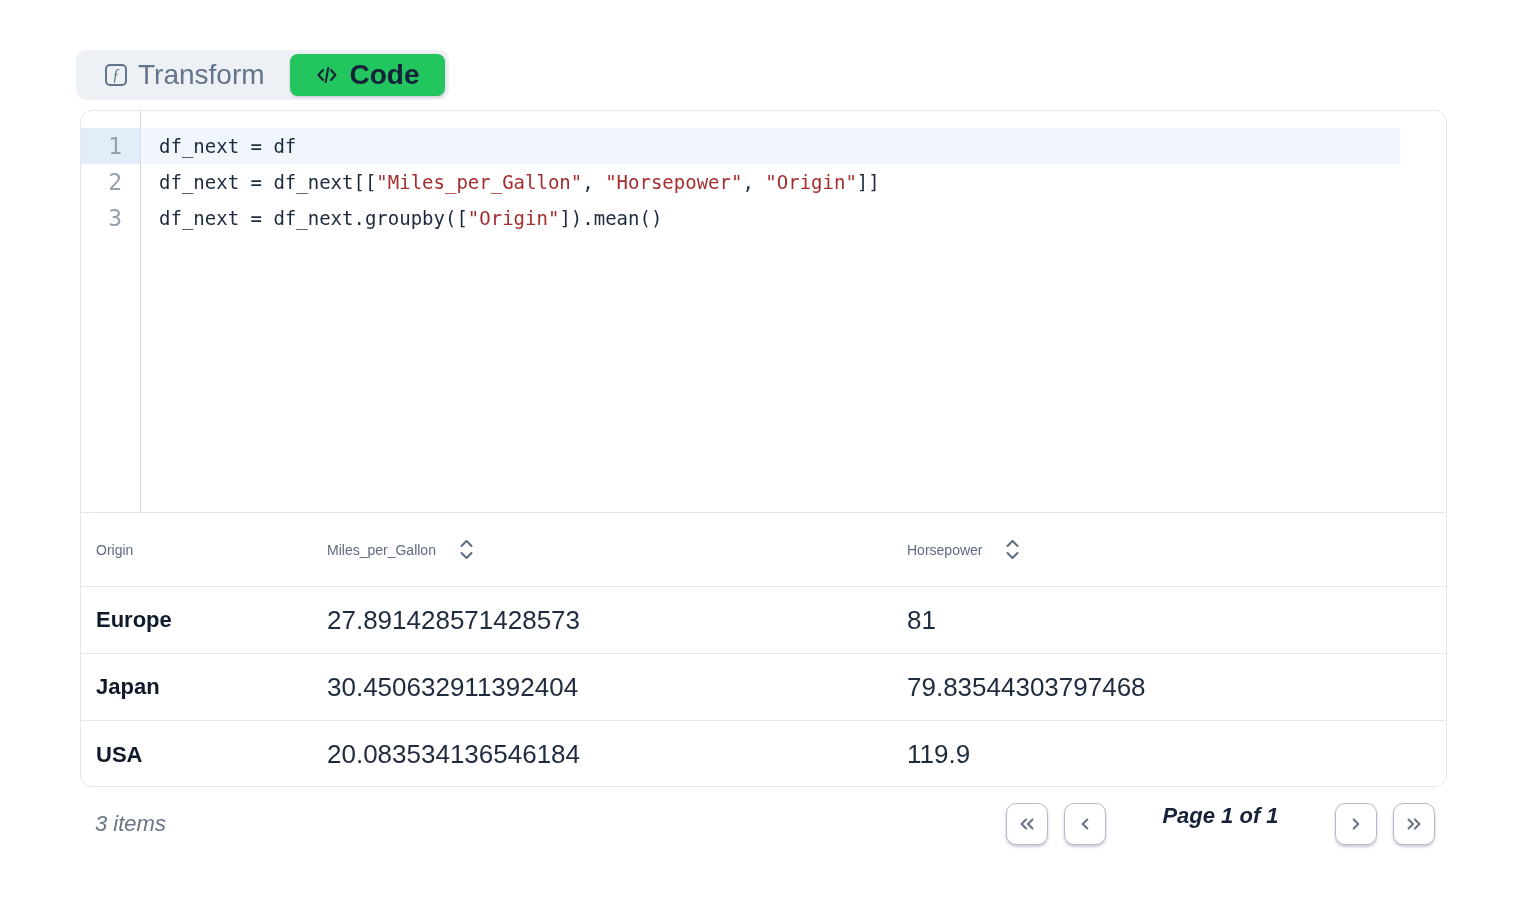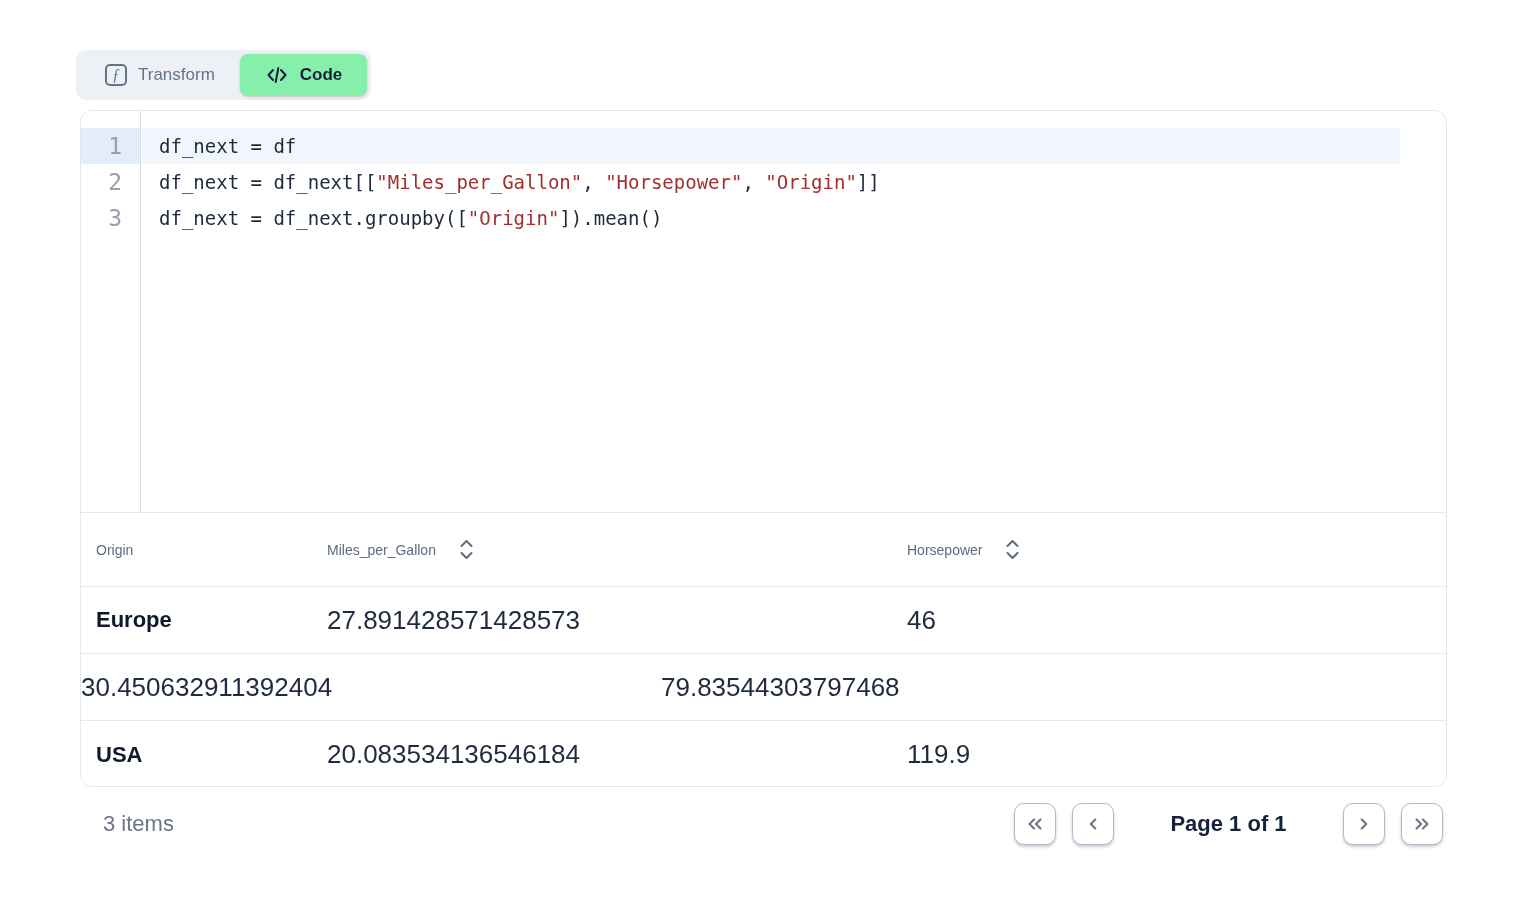--- a/index.html
+++ b/index.html
@@ -7,22 +7,22 @@
               font-family:"Liberation Sans", sans-serif; }
   .screen { position:relative; width:1516px; height:918px; background:#fff; }
 
   
   .tabbar { position:absolute; left:76px; top:50px; height:50px;
             background:#edf0f4; border-radius:10px; display:flex; align-items:center;
             padding:4px; }
   .tab { display:flex; align-items:center; gap:11px; height:42px; padding:0 25px;
          border:none; background:transparent; border-radius:8px; cursor:pointer;
          font-family:"Liberation Sans", sans-serif; }
-  .tab .tab-label { font-size:17px; font-weight:500; color:#64748b; }
-  .tab.active { background:#86efac;
+  .tab .tab-label { font-size:28px; font-weight:500; color:#64748b; }
+  .tab.active { background:#22c55e;
                 box-shadow:0 1px 2px rgba(16,24,40,.10), 0 1px 3px rgba(16,24,40,.10); }
   .tab.active .tab-label { color:#16213a; font-weight:700; }
   .fn-icon { width:22px; height:22px; border:2px solid #64748b; border-radius:5px;
              display:flex; align-items:center; justify-content:center;
              color:#64748b; font-family:"Liberation Serif", serif; font-style:italic;
              font-size:16px; line-height:1; padding-bottom:1px; }
   .code-icon { display:flex; align-items:center; }
 
   
   .panel { position:absolute; left:80px; top:110px; width:1367px; height:677px;
@@ -48,25 +48,25 @@
   .tbl-row:last-child { border-bottom:none; }
   .col-origin { width:246px; padding-left:15px; }
   .col-mpg { width:580px; }
   .col-hp { flex:1; }
   .th { font-size:14px; color:#5c6b80; display:flex; align-items:center; }
   .th .sort-icon { margin-left:22px; display:flex; }
   .td { font-size:26px; color:#1f2b3e; }
   .td.row-label { font-weight:700; font-size:22px; color:#0e1a2b; }
 
   
-  .footer { position:absolute; left:88px; top:803px; width:1367px; height:42px;
+  .footer { position:absolute; left:80px; top:803px; width:1367px; height:42px;
             display:flex; align-items:center; justify-content:space-between;
-            padding:0 12px 0 15px; }
+            padding:0 12px 0 15px;font-style:italic; }
   .items-count { font-size:22px; color:#6b7587; }
-  .pager { display:flex; align-items:center; }
+  .pager { display:flex; }
   .page-btn { width:42px; height:42px; background:#fff; border:1.5px solid #b4bbc7;
               border-radius:10px; display:flex; align-items:center; justify-content:center;
               cursor:pointer; box-shadow:0 2px 3px rgba(107,117,135,.38); padding:0; }
   .page-btn + .page-btn { margin-left:16px; }
   .page-label { width:229px; text-align:center; font-size:22px; font-weight:700;
                 color:#16213a; }
 </style>
 </head>
 <body>
 
@@ -126,23 +126,24 @@
             <polyline points="3.5,8 8.5,3 13.5,8"></polyline>
             <polyline points="3.5,15 8.5,20 13.5,15"></polyline>
           </svg>
         </span>
       </div>
     </div>
 
     <div class="tbl-row">
       <div class="col-origin td row-label">Europe</div>
       <div class="col-mpg td">27.891428571428573</div>
-      <div class="col-hp td">46</div>
+      <div class="col-hp td">81</div>
     </div>
     <div class="tbl-row">
+      <div class="col-origin td row-label">Japan</div>
       <div class="col-mpg td">30.450632911392404</div>
       <div class="col-hp td">79.83544303797468</div>
     </div>
     <div class="tbl-row">
       <div class="col-origin td row-label">USA</div>
       <div class="col-mpg td">20.083534136546184</div>
       <div class="col-hp td">119.9</div>
     </div>
 
   </div>

